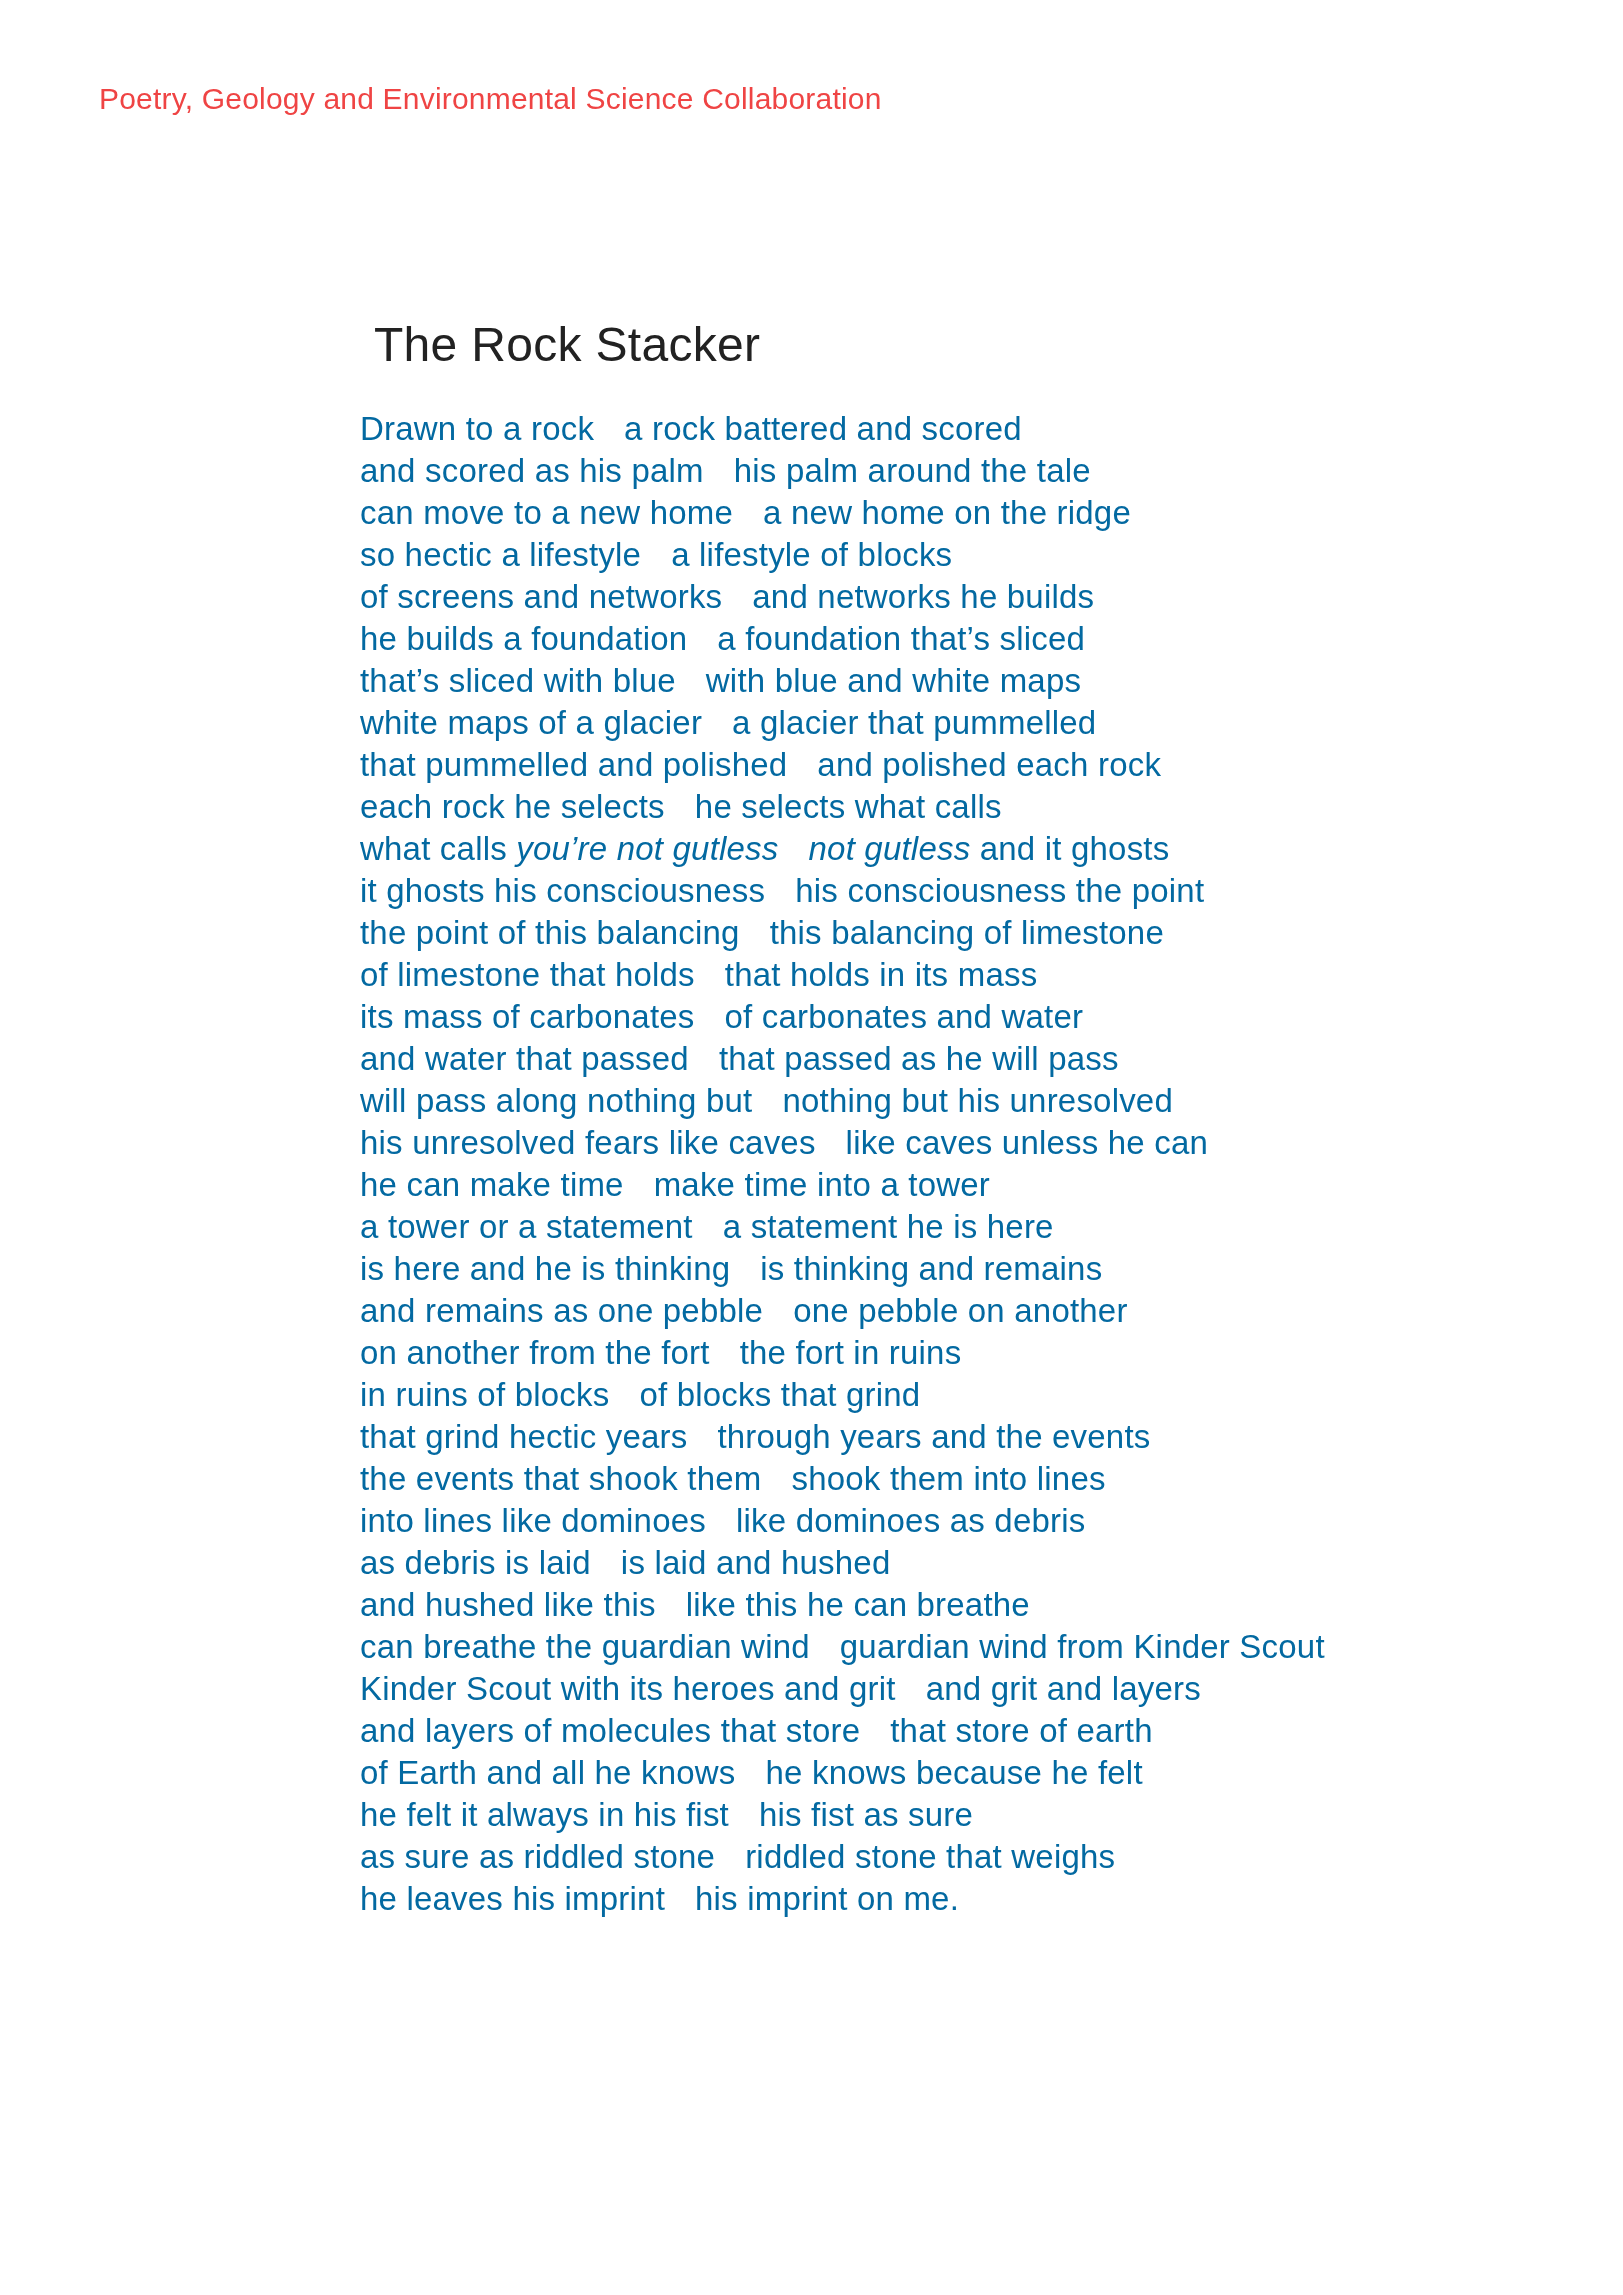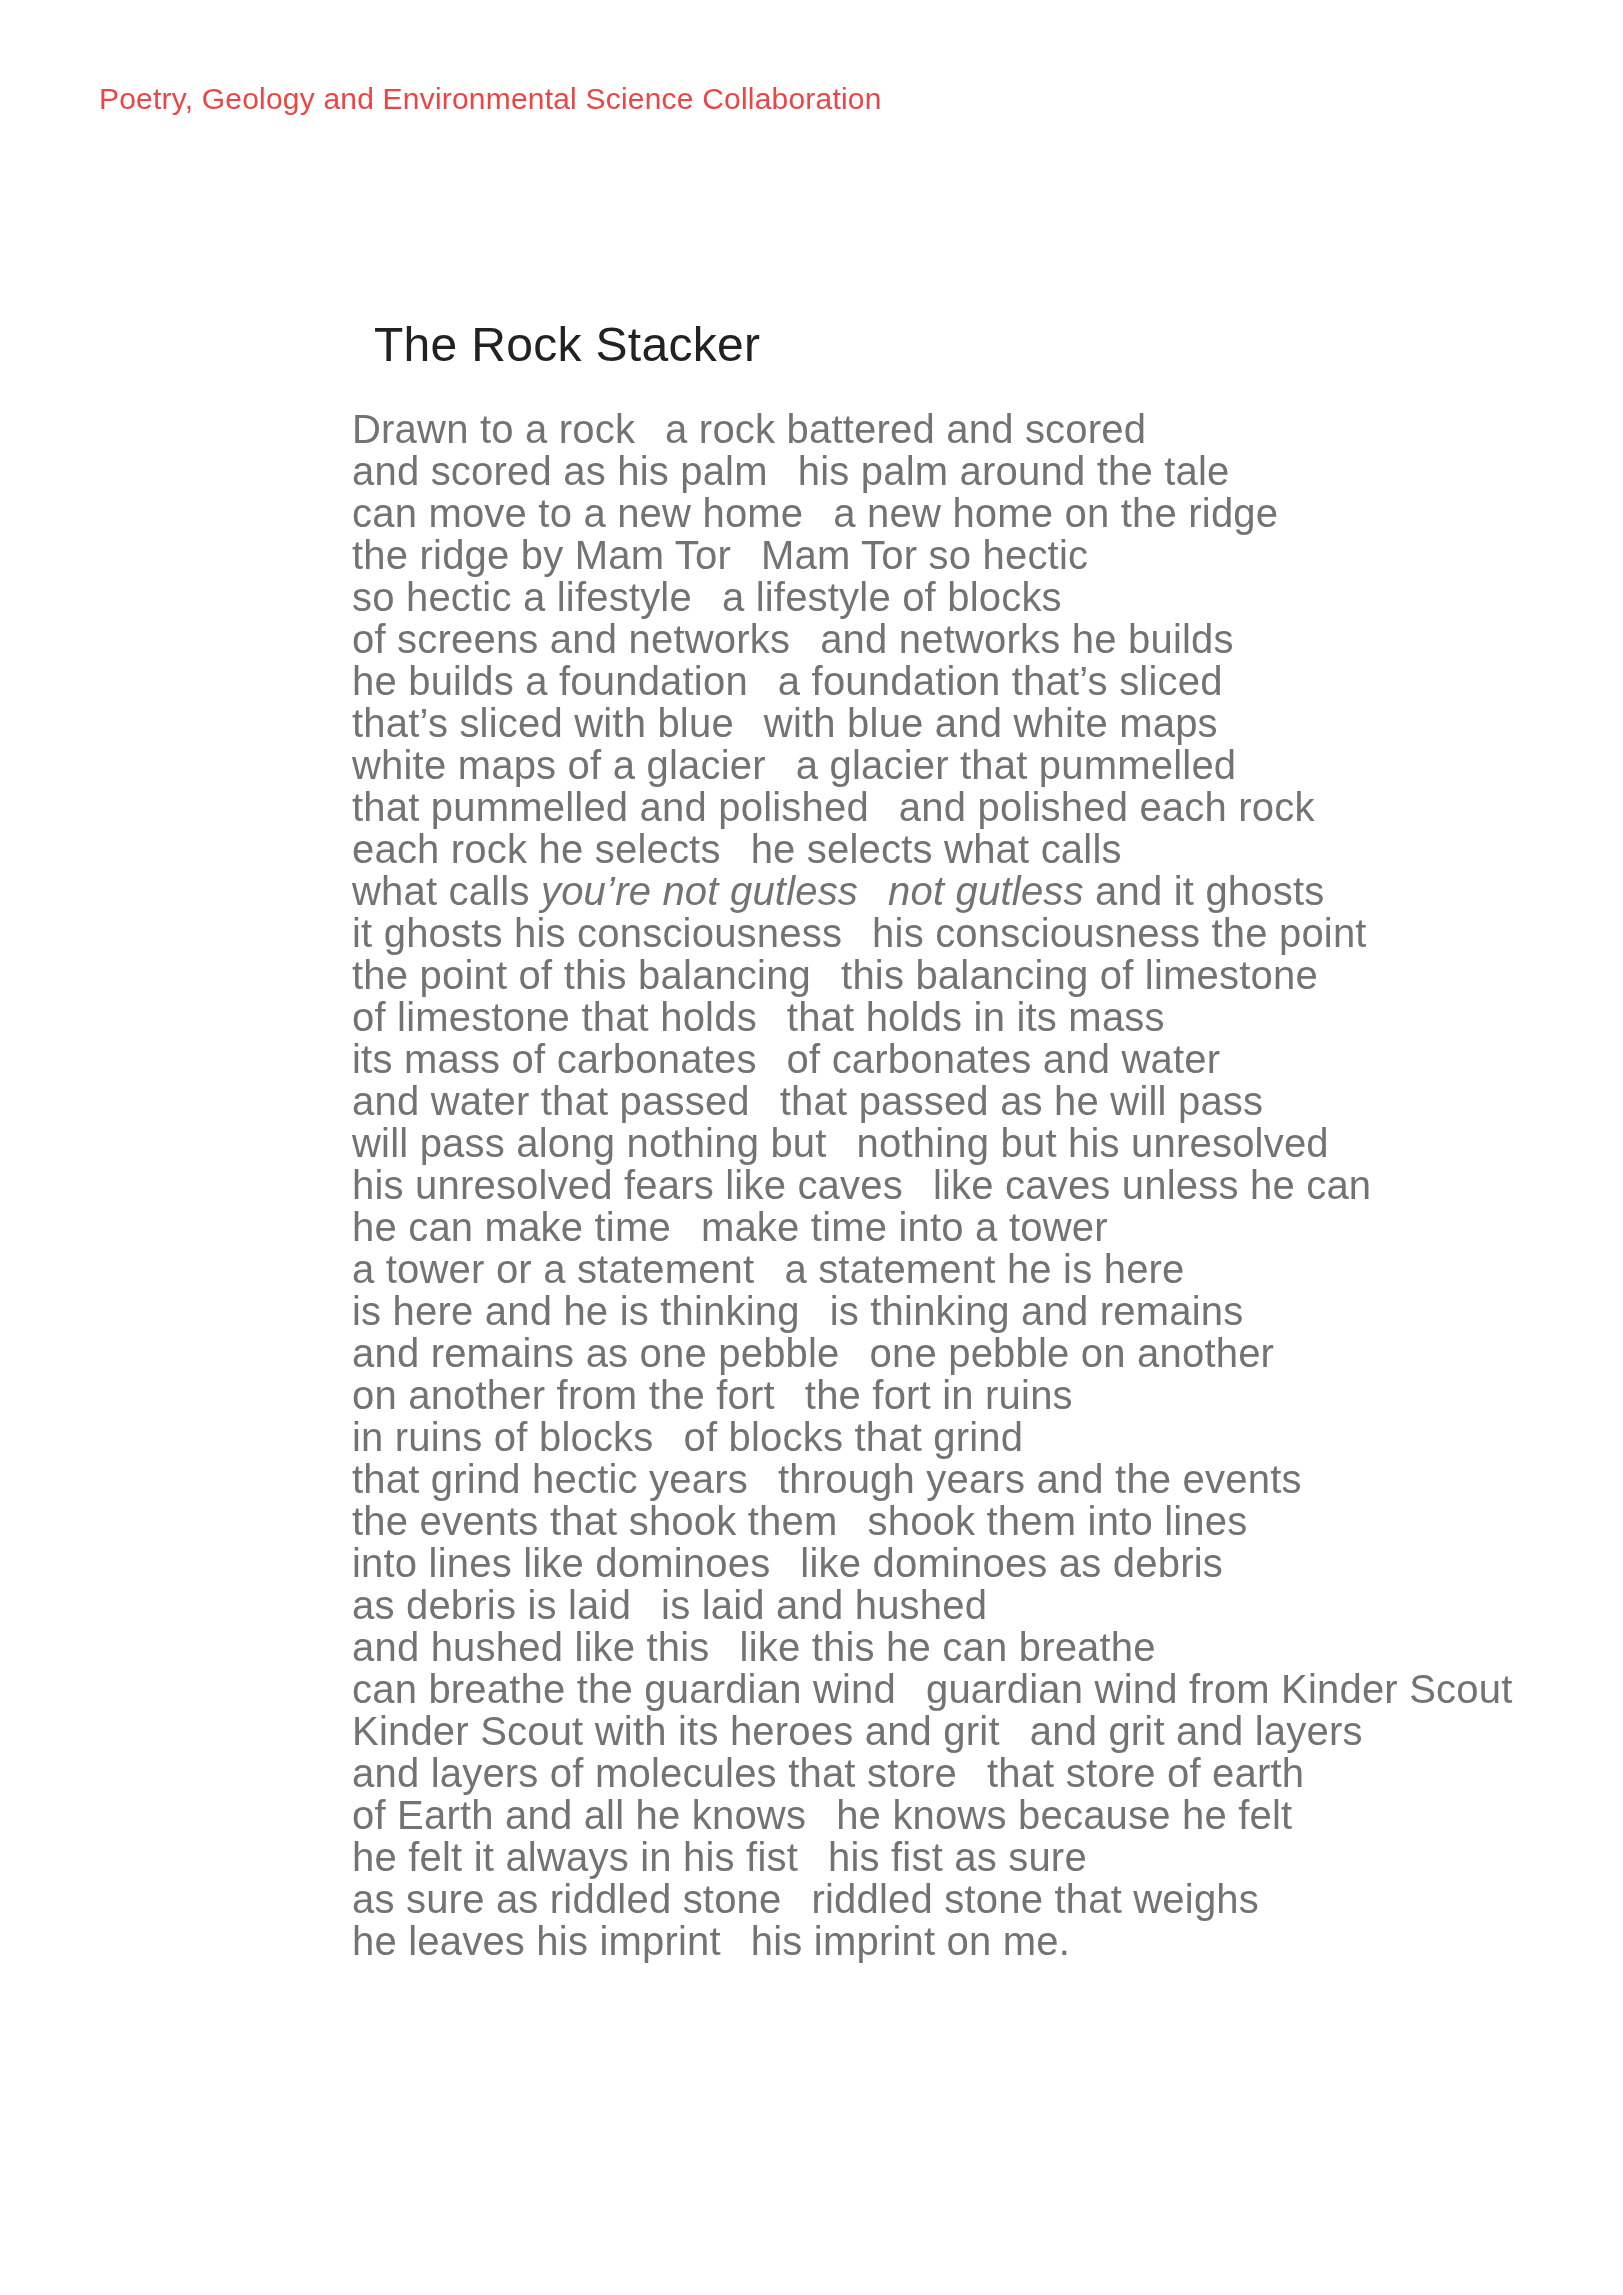--- a/index.html
+++ b/index.html
@@ -30,26 +30,26 @@
     top: 316px;
     margin: 4px;
     font-size: 48px;
     line-height: 50px;
     font-weight: 400;
     letter-spacing: 0.3px;
     color: #222222;
   }
   .poem {
     position: absolute;
-    left: 352px;
+    left: 360px;
     top: 408px;
-    font-size: 40px;
+    font-size: 33px;
     line-height: 42px;
     letter-spacing: 0.2px;
-    color: #737373;
+    color: #0369a1;
   }
   .poem .line {
     white-space: pre;
   }
   .poem .gap {
     display: inline-block;
     width: 30px;
   }
   .poem .it {
     font-style: italic;
@@ -62,21 +62,20 @@
 <div class="doc-header">
   <div>Poetry, Geology and Environmental Science Collaboration</div>
 </div>
 
 <h1 class="poem-title">The Rock Stacker</h1>
 
 <div class="poem" id="poem">
     <div class="line"><span class="">Drawn to a rock</span><span class="gap"></span><span class="">a rock battered and scored</span></div>
     <div class="line"><span class="">and scored as his palm</span><span class="gap"></span><span class="">his palm around the tale</span></div>
     <div class="line"><span class="">can move to a new home</span><span class="gap"></span><span class="">a new home on the ridge</span></div>
-    <div class="line"><span class="">the ridge by Mam Tor</span><span class="gap"></span><span class="">Mam Tor so hectic</span></div>
     <div class="line"><span class="">so hectic a lifestyle</span><span class="gap"></span><span class="">a lifestyle of blocks</span></div>
     <div class="line"><span class="">of screens and networks</span><span class="gap"></span><span class="">and networks he builds</span></div>
     <div class="line"><span class="">he builds a foundation</span><span class="gap"></span><span class="">a foundation that’s sliced</span></div>
     <div class="line"><span class="">that’s sliced with blue</span><span class="gap"></span><span class="">with blue and white maps</span></div>
     <div class="line"><span class="">white maps of a glacier</span><span class="gap"></span><span class="">a glacier that pummelled</span></div>
     <div class="line"><span class="">that pummelled and polished</span><span class="gap"></span><span class="">and polished each rock</span></div>
     <div class="line"><span class="">each rock he selects</span><span class="gap"></span><span class="">he selects what calls</span></div>
     <div class="line"><span class="">what calls </span><span class="it">you’re not gutless</span><span class="gap"></span><span class="it">not gutless</span><span class=""> and it ghosts</span></div>
     <div class="line"><span class="">it ghosts his consciousness</span><span class="gap"></span><span class="">his consciousness the point</span></div>
     <div class="line"><span class="">the point of this balancing</span><span class="gap"></span><span class="">this balancing of limestone</span></div>

